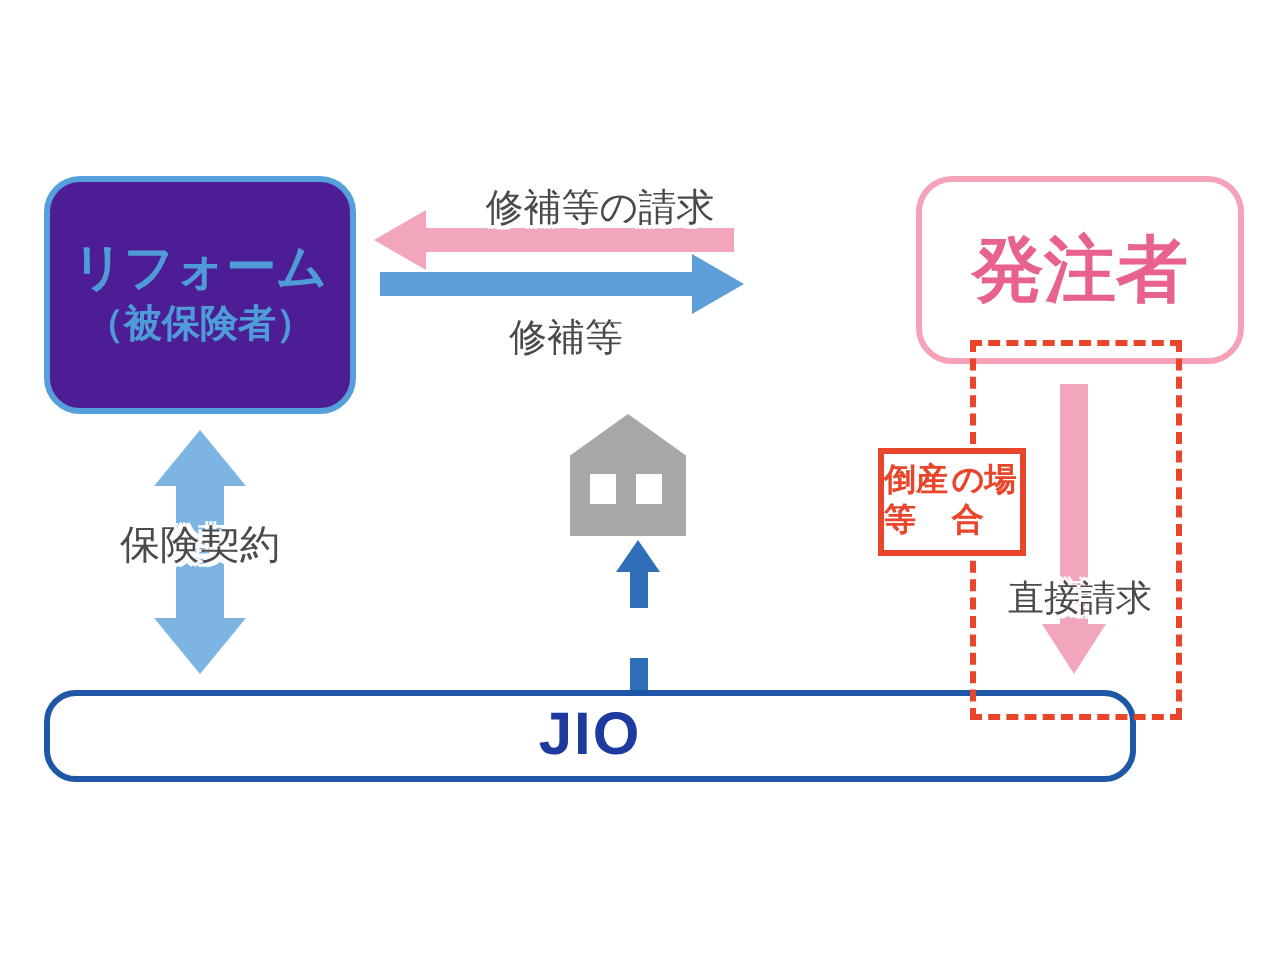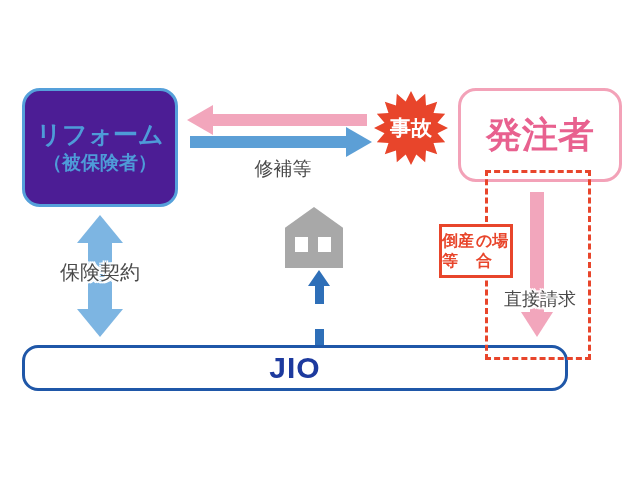--- a/index.html
+++ b/index.html
@@ -97,33 +97,28 @@
   </div>
 
   <div class="abs orderer-box">
     <span>発注者</span>
   </div>
 
   <div class="abs claim-arrow">
     <div class="abs claim-head"></div>
     <div class="abs claim-shaft"></div>
   </div>
+  <div class="abs lbl lbl-claim">修補等の請求</div>
 
   <div class="abs repair-arrow">
     <div class="abs repair-shaft"></div>
     <div class="abs repair-head"></div>
   </div>
   <div class="abs lbl lbl-repair">修補等</div>
 
-  <div class="abs burst">
-    <svg width="76" height="76" viewBox="0 0 76 76">
-      <polygon fill="#E8452B" points="75,38 64.5,43.3 72.2,52.2 60.5,53 64.2,64.2 53,60.5 52.2,72.2 43.3,64.5 38,75 32.7,64.5 23.8,72.2 23,60.5 11.8,64.2 15.5,53 3.8,52.2 11.5,43.3 1,38 11.5,32.7 3.8,23.8 15.5,23 11.8,11.8 23,15.5 23.8,3.8 32.7,11.5 38,1 43.3,11.5 52.2,3.8 53,15.5 64.2,11.8 60.5,23 72.2,23.8 64.5,32.7"></polygon>
-    </svg>
-    <div class="burst-label">事故</div>
-  </div>
 
   <div class="abs ins-arrow">
     <div class="abs ins-up"></div>
     <div class="abs ins-shaft"></div>
     <div class="abs ins-down"></div>
   </div>
   <div class="abs lbl lbl-ins">保険契約</div>
 
   <div class="abs house">
     <div class="win w1"></div>

